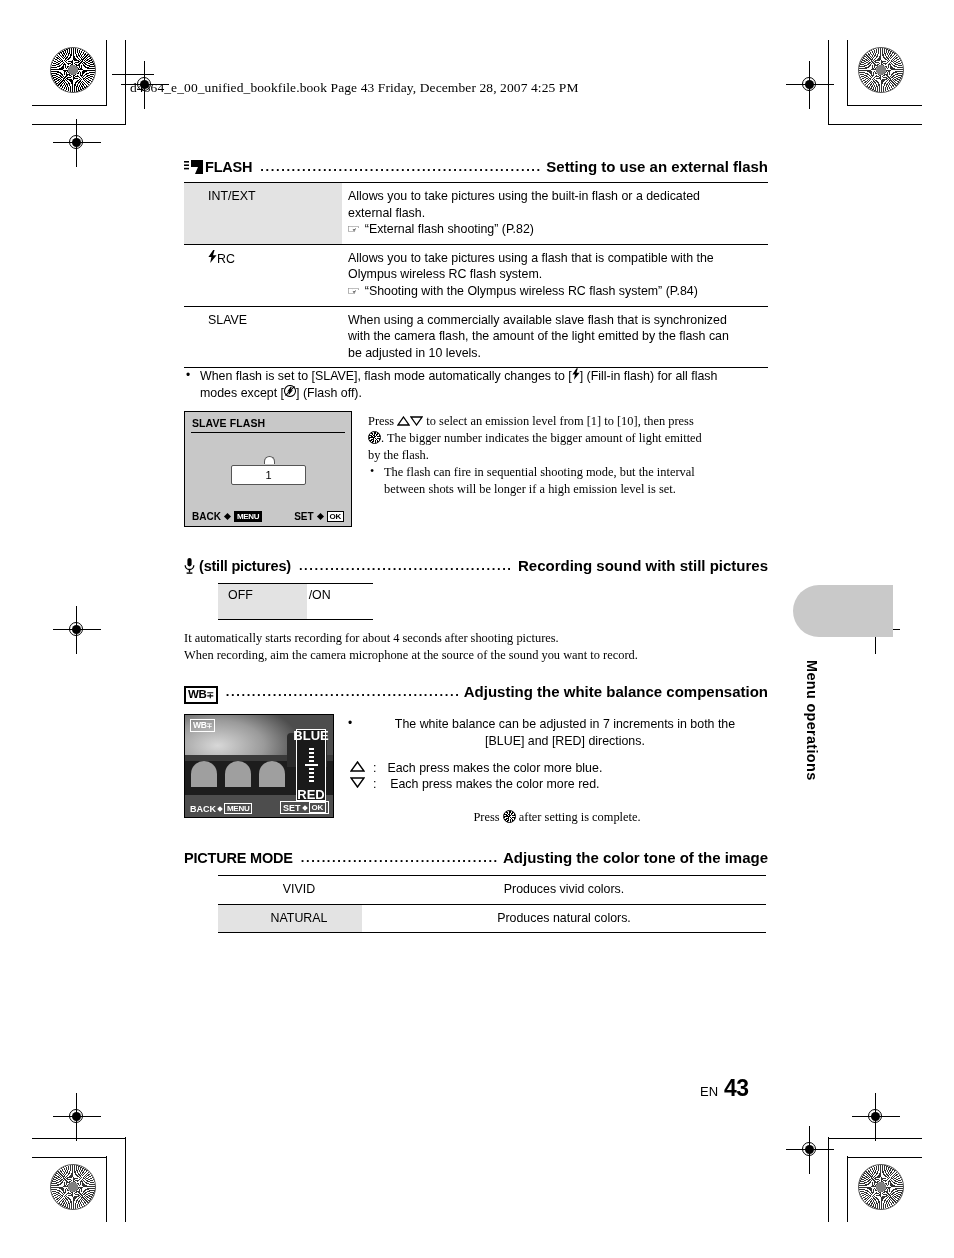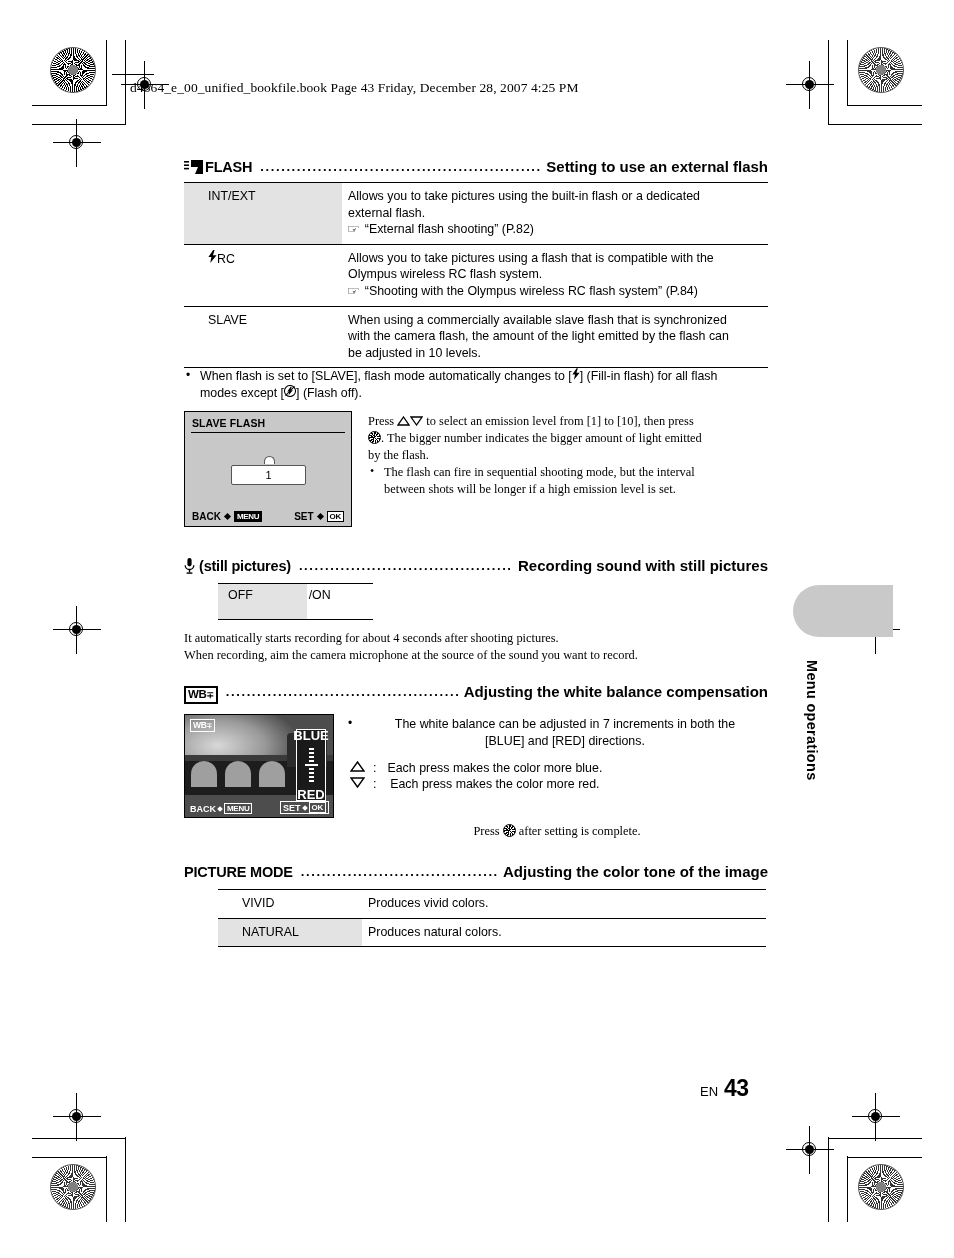--- a/index.html
+++ b/index.html
@@ -408,33 +408,33 @@
           </tr>
           <tr>
             <td style="padding:0 8px 0 4px;"><svg viewBox="0 0 15 11" width="15" height="11">
                     <path d="M7.5 10 L1 1 L14 1 Z" fill="none" stroke="#000" stroke-width="1.4"></path>
                   </svg></td>
             <td style="padding:0 10px 0 0;">:</td>
             <td>Each press makes the color more red.</td>
           </tr>
         </tbody>
           </table>
-        <div class="small" style="margin-top:30px;">
+        <div class="small" style="margin-top:16px;">
           <span>Press </span><span class="btn-ok"></span><span> after setting is complete.</span>
         </div>
       </div>
     </div>
 
     <div class="sechead" style="margin-top:24px;">
       <span class="title">PICTURE MODE</span>
       <span class="dots">......................................................</span>
       <span class="right">Adjusting the color tone of the image</span>
     </div>
 
-    <table class="spec" style="margin-top:9px;margin-left:34px;width:548px;">
+    <table class="spec" style="margin-top:9px;margin-left:34px;width:548px;text-align:center;">
       <tbody>
           <tr class="top">
         <td class="k" style="width:114px;">VIVID</td>
         <td>Produces vivid colors.</td>
       </tr>
       <tr class="mid bot">
         <td class="k shade" style="width:114px;">NATURAL</td>
         <td>Produces natural colors.</td>
       </tr>
     </tbody>

